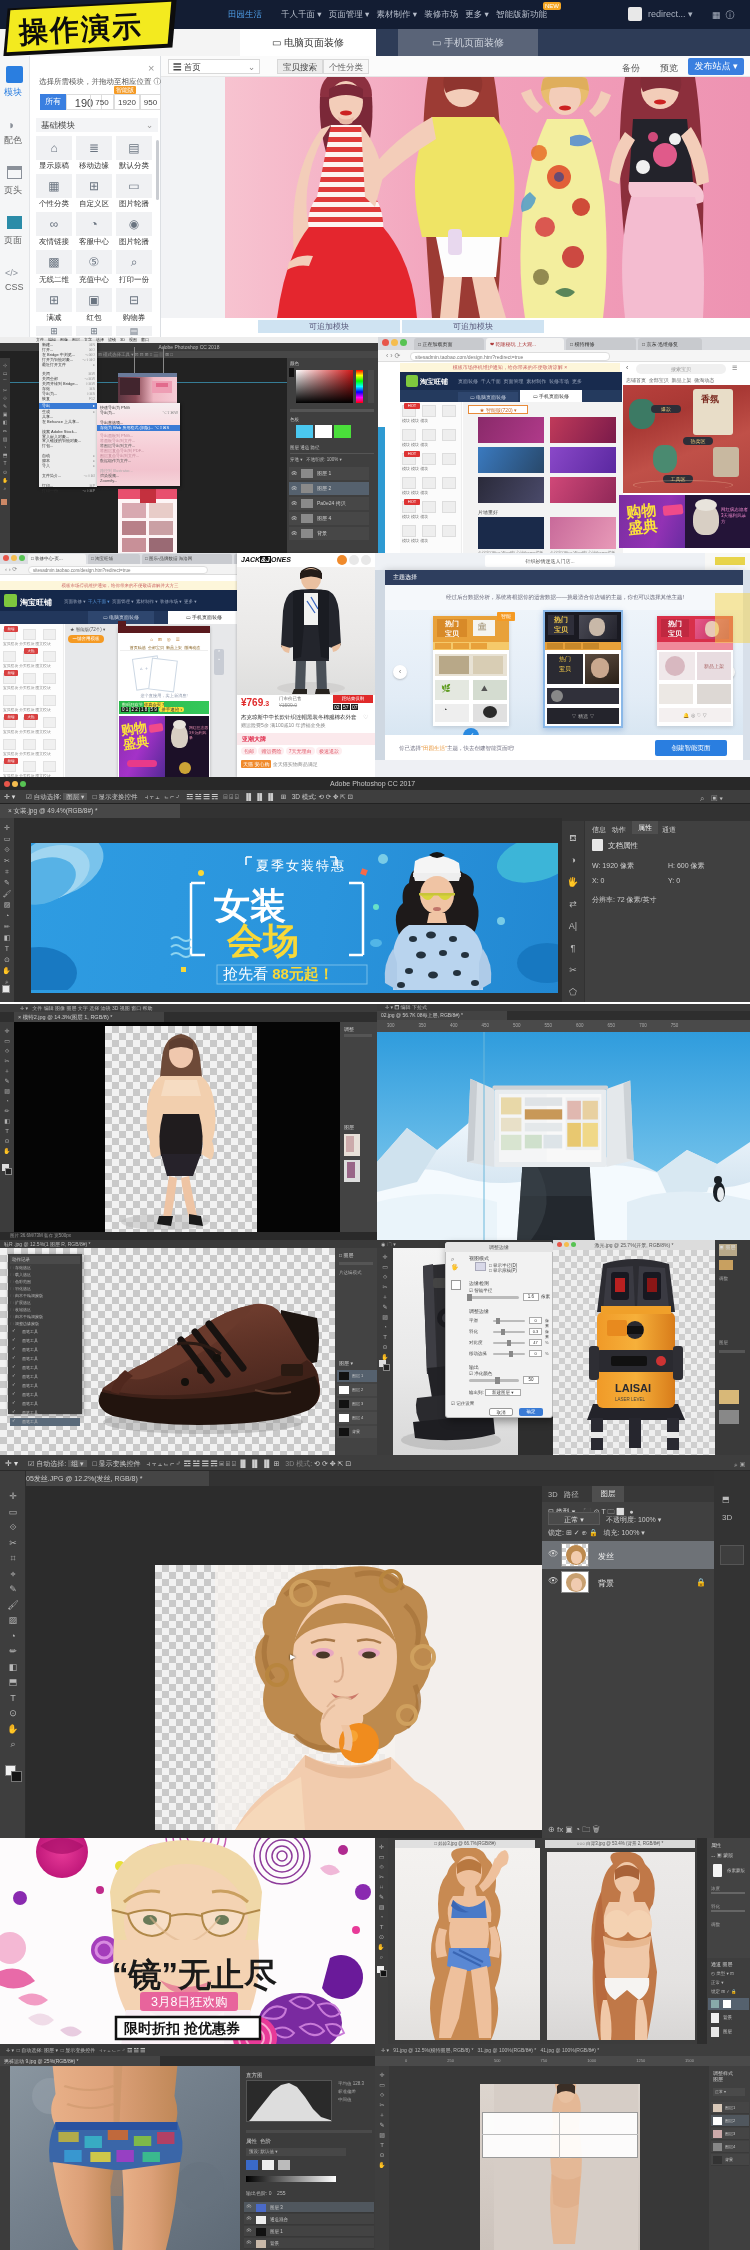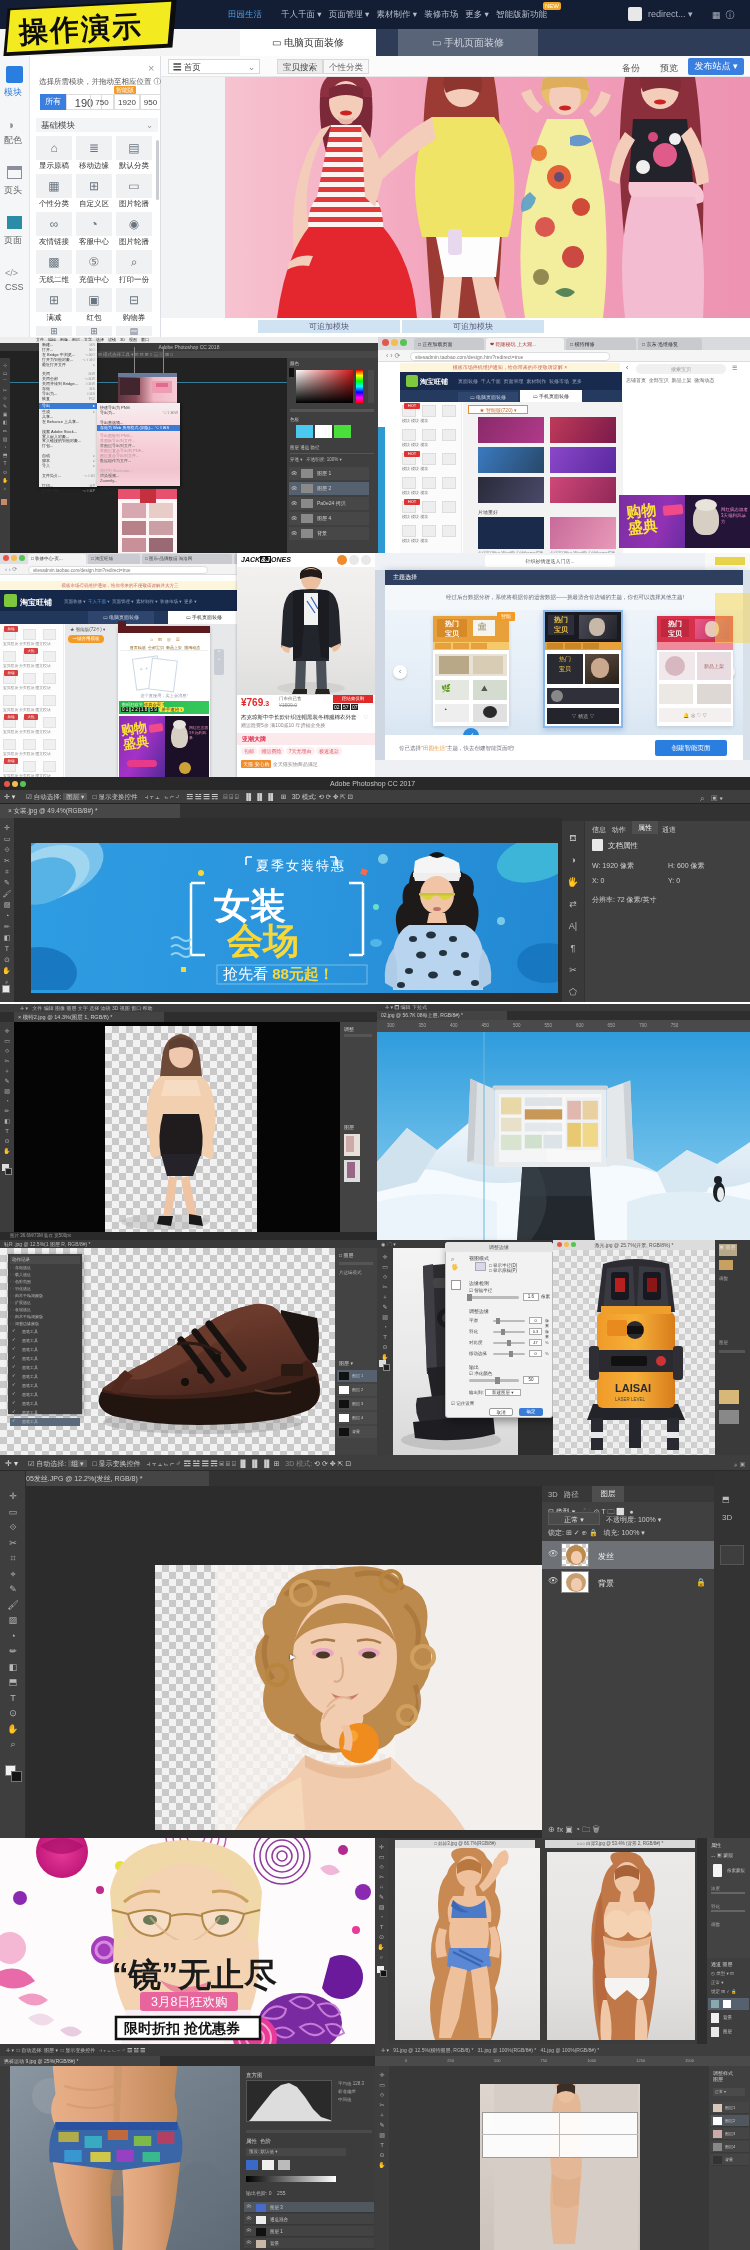--- a/index.html
+++ b/index.html
@@ -336,20 +336,31 @@
           <div class="abs" style="left:0px;top:133px;width:66px;font-size:4px;color:#888;">会议室Office Word中 心治theme样板间</div>
           <div class="abs" style="left:72px;top:100px;width:66px;height:32px;background:linear-gradient(120deg,#c86a9a,#e89ab8);"></div>
           <div class="abs" style="left:72px;top:133px;width:66px;font-size:4px;color:#888;">会议室Office Word中 心治theme样板间</div>
         </div>
 
   <div class="abs" style="left:245px;top:25px;width:127px;height:191px;background:#fff;"></div>
   <div class="abs" style="left:248px;top:27px;font-size:7px;color:#555;">‹</div>
   <div class="abs" style="left:258px;top:27px;width:90px;height:10px;background:#f0f0f0;border-radius:5px;font-size:5px;color:#999;text-align:center;line-height:10px;">搜索宝贝</div>
   <div class="abs" style="left:354px;top:27px;font-size:6px;color:#555;">☰</div>
   <div class="abs" style="left:248px;top:40px;font-size:5px;color:#666;">店铺首页&nbsp;&nbsp;全部宝贝&nbsp;&nbsp;新品上架&nbsp;&nbsp;微淘动态</div>
+  <div class="abs" style="left:245px;top:48px;width:127px;height:108px;background:linear-gradient(160deg,#b8403c 0,#a83834 30%,#c05048 60%,#b04440 100%);overflow:hidden;">
+    <div class="abs" style="left:70px;top:4px;width:40px;height:46px;background:#e8ddc8;border-radius:3px;"></div>
+    <div class="abs" style="left:78px;top:8px;font-size:9px;color:#7a2a20;font-weight:bold;">香氛</div>
+    <div class="abs" style="left:6px;top:14px;width:26px;height:30px;background:#3c7a64;border-radius:40% 40% 45% 45%;"></div>
+    <div class="abs" style="left:28px;top:20px;width:30px;height:8px;background:#2e2e38;border-radius:4px;font-size:5px;color:#e8c87a;text-align:center;line-height:8px;">爆款</div>
+    <div class="abs" style="left:60px;top:52px;width:30px;height:8px;background:#2e2e38;border-radius:4px;font-size:5px;color:#e8c87a;text-align:center;line-height:8px;">热卖区</div>
+    <div class="abs" style="left:30px;top:60px;width:24px;height:28px;background:#4a8a70;border-radius:40% 40% 45% 45%;"></div>
+    <div class="abs" style="left:90px;top:62px;width:26px;height:30px;background:#c8b8a0;border-radius:3px;"></div>
+    <div class="abs" style="left:40px;top:90px;width:30px;height:8px;background:#2e2e38;border-radius:4px;font-size:5px;color:#e8c87a;text-align:center;line-height:8px;">工具区</div>
+    <div class="abs" style="left:10px;top:95px;width:100px;height:10px;border-radius:50%;border:1px solid rgba(255,220,180,.35);border-bottom:none;"></div>
+  </div>
 
   <div class="abs" style="left:241px;top:158px;width:131px;height:53px;background:linear-gradient(110deg,#7a2ea0 0,#9232b4 35%,#5a2a9a 65%,#2e1450 100%);overflow:hidden;">
    <div class="abs" style="left:66px;top:0;width:65px;height:53px;background:#241438;"></div>
    <div class="abs" style="left:74px;top:8px;width:26px;height:32px;border-radius:50% 50% 40% 40%;background:#d8cfc4;"></div>
    <div class="abs" style="left:76px;top:4px;width:22px;height:12px;border-radius:50%;background:#e8e4dc;"></div>
    <div class="abs" style="left:8px;top:8px;font-size:15px;font-weight:bold;color:#fbe23a;transform:rotate(-6deg);line-height:16px;">购物<br>盛典</div>
    <div class="abs" style="left:44px;top:10px;width:20px;height:10px;background:#f04a8a;border-radius:2px;transform:rotate(-6deg);"></div>
    <div class="abs" style="left:102px;top:12px;font-size:4.5px;color:#e8c;line-height:6px;">网红疯志愿者<br>3天福利风暴方</div>
   </div>
  </div>

